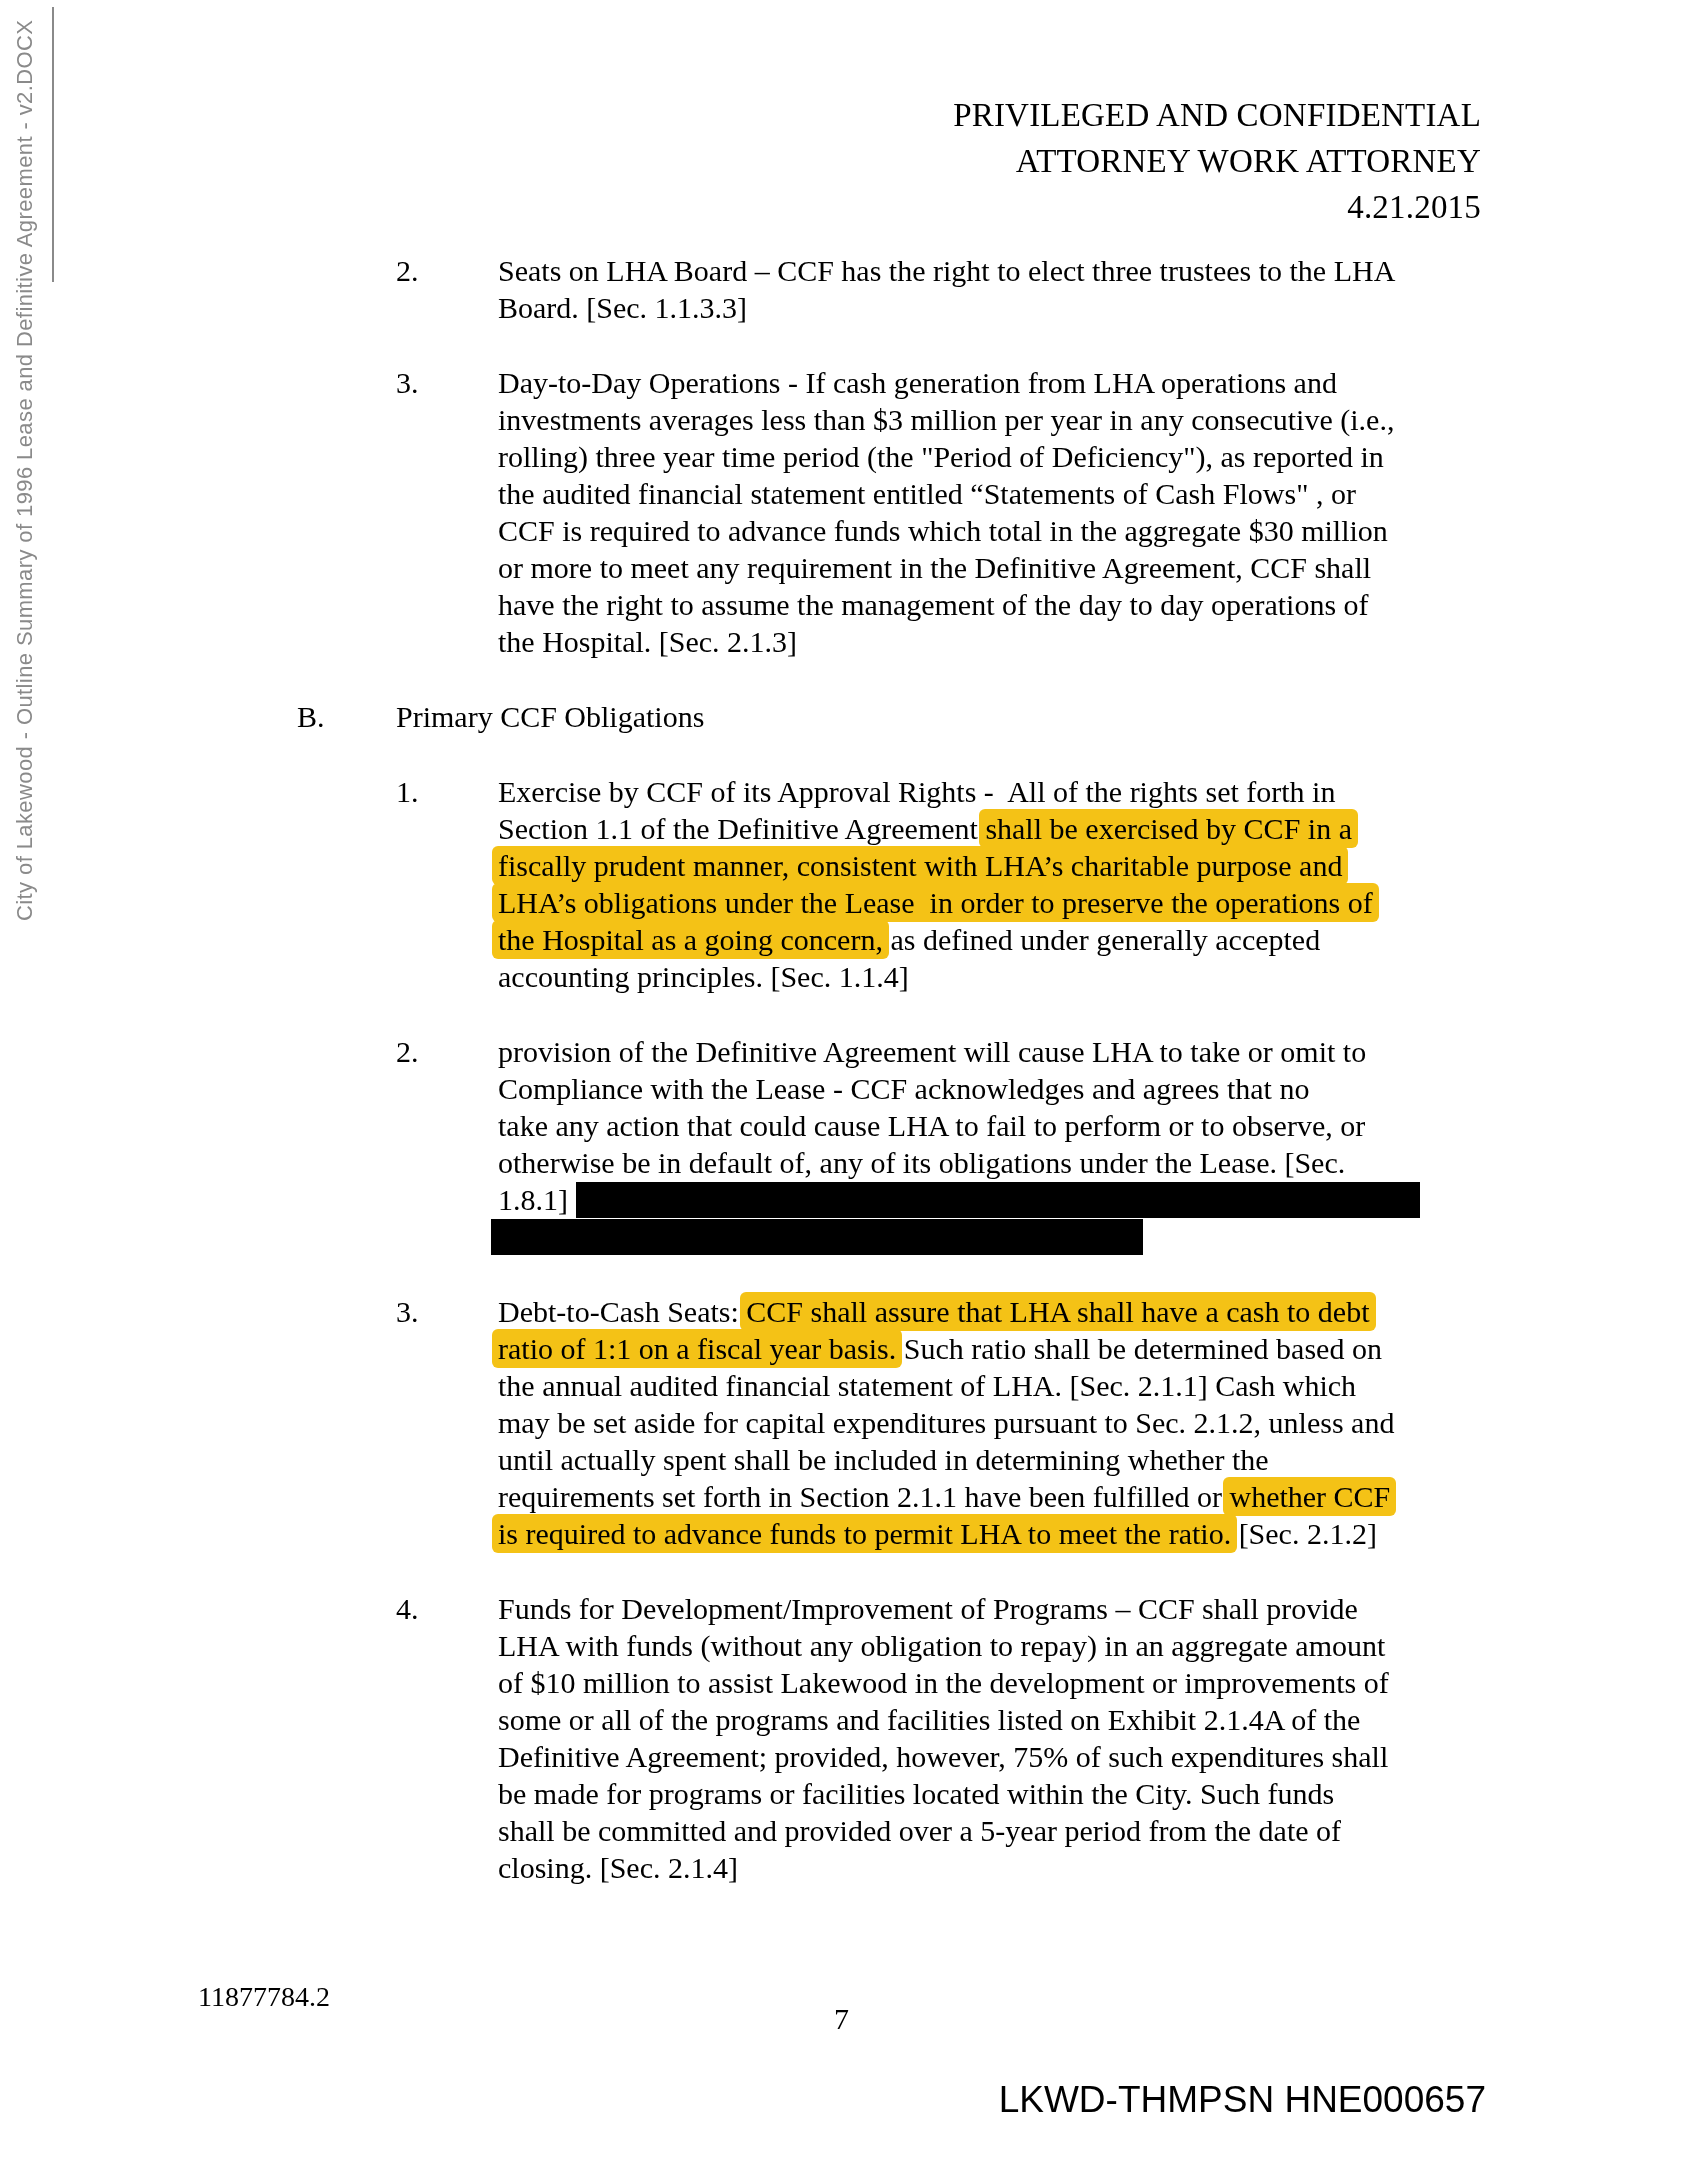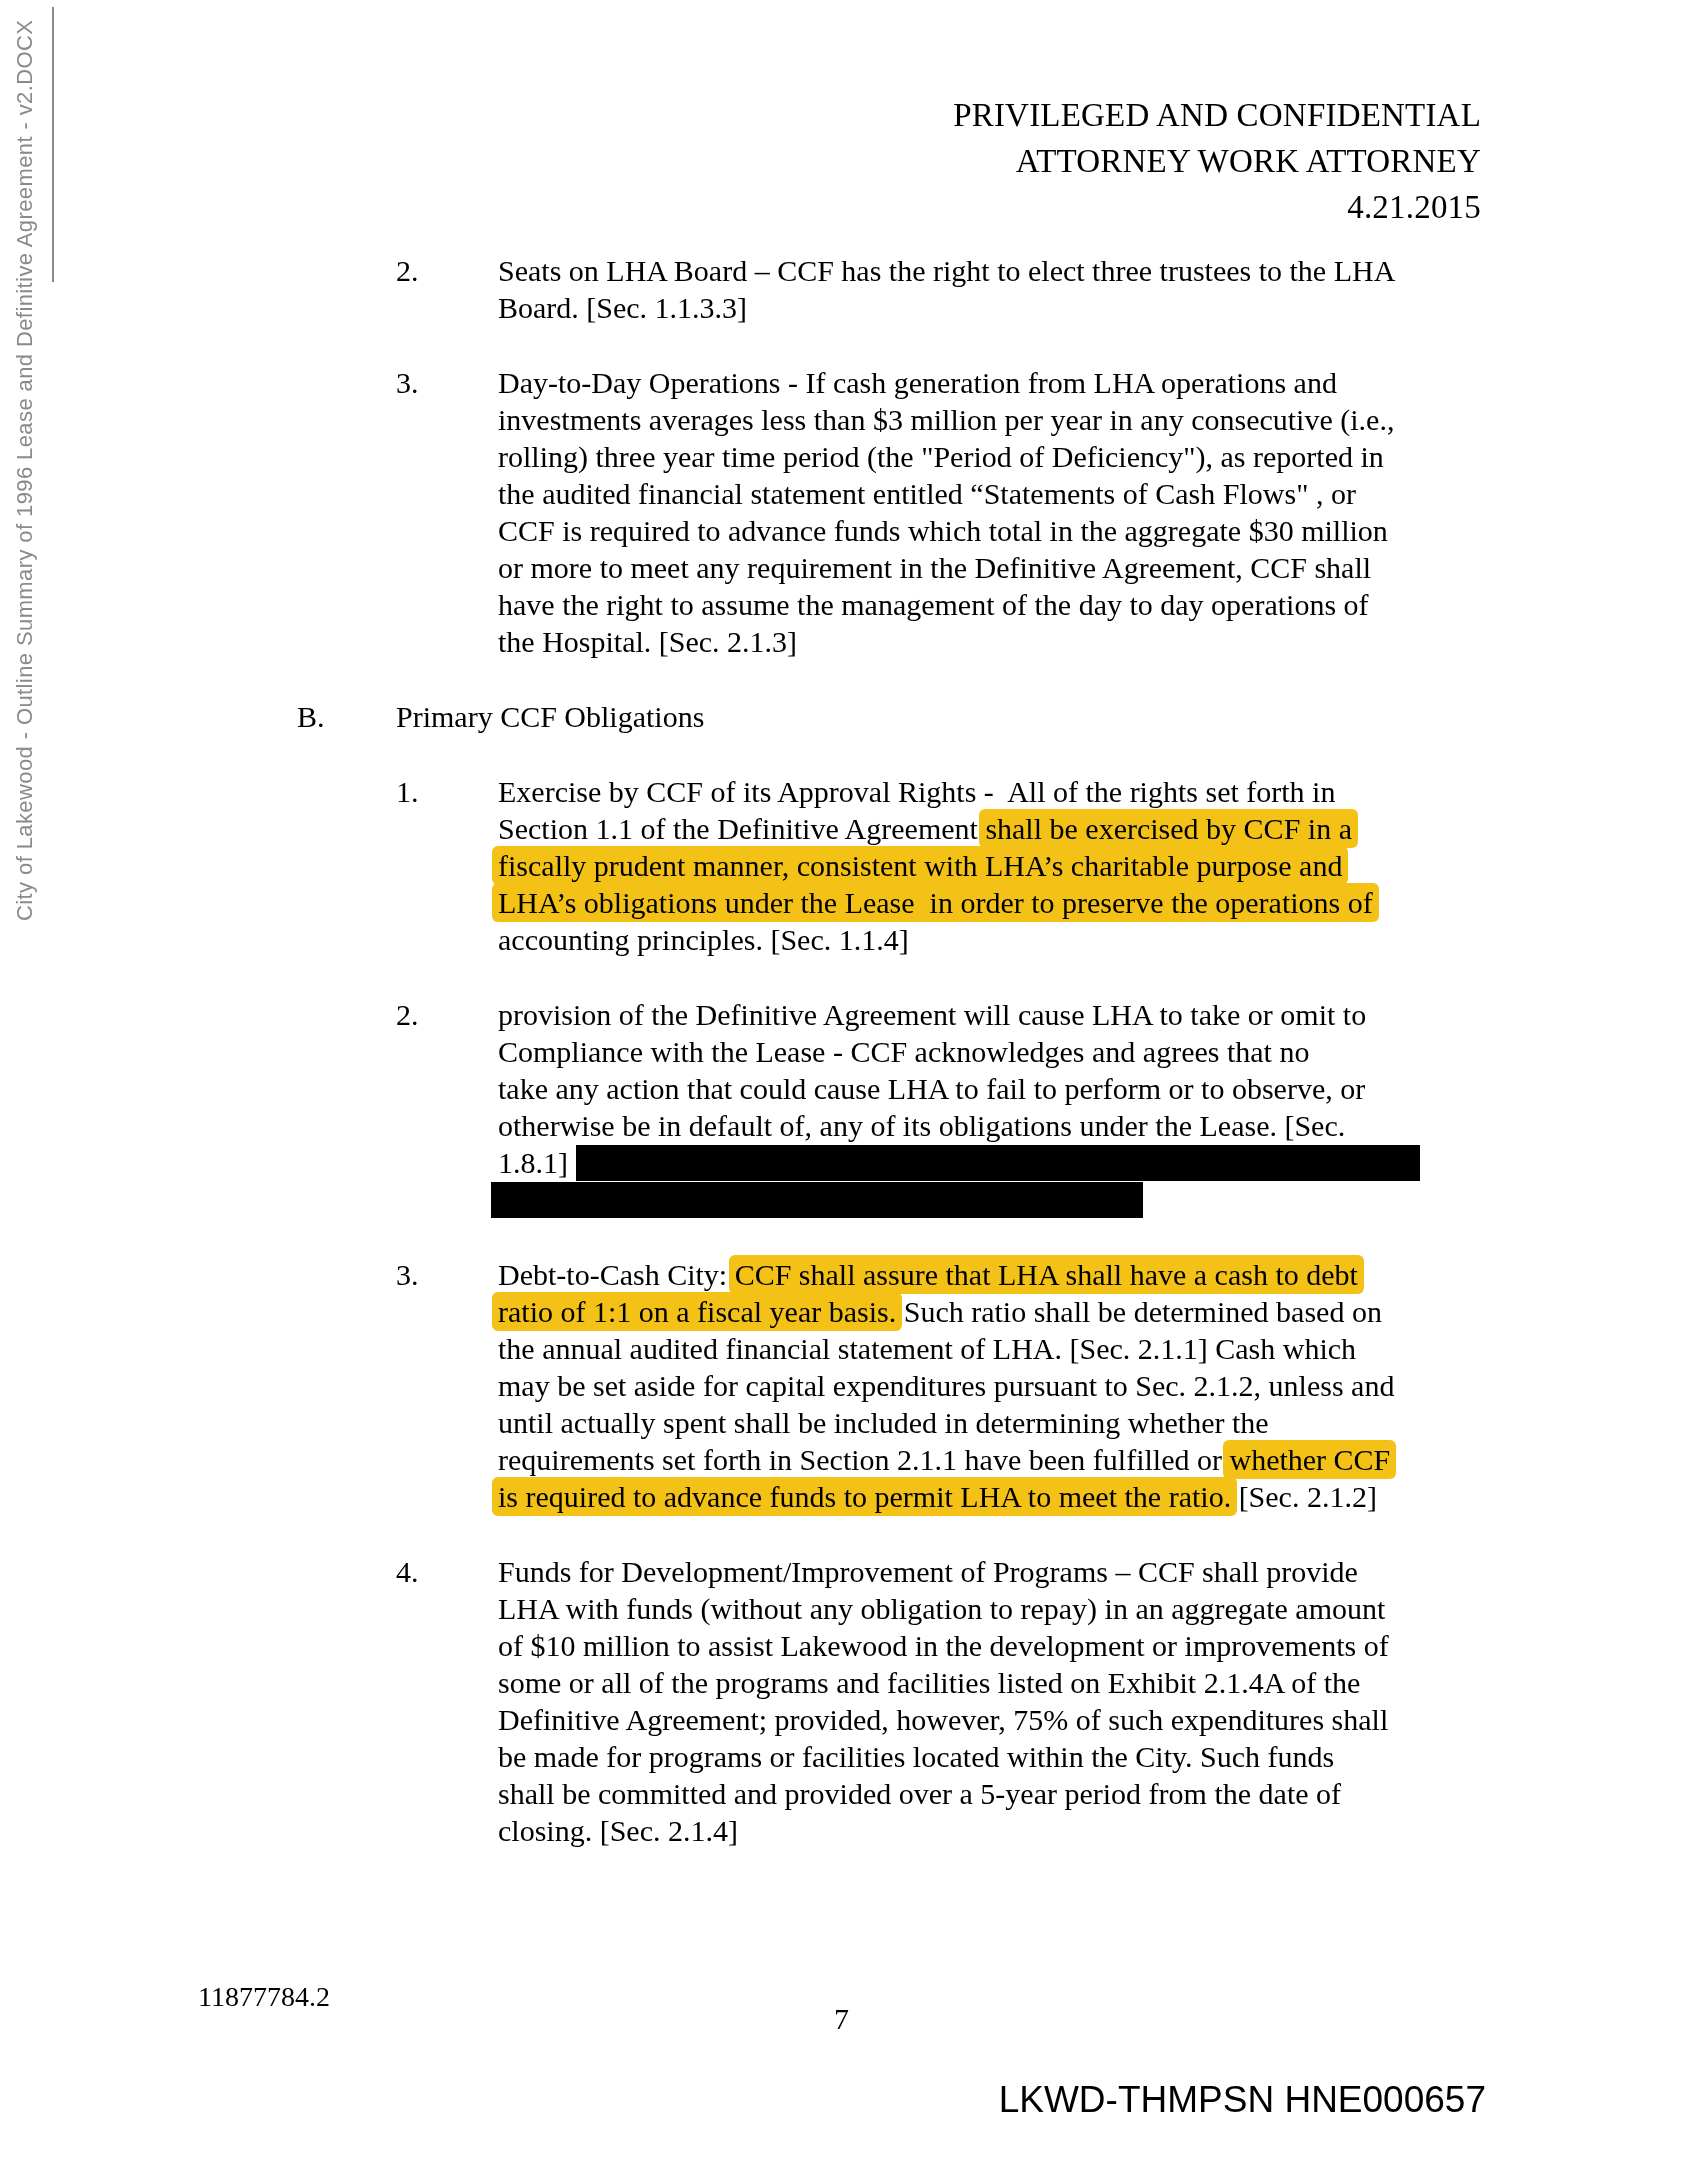--- a/index.html
+++ b/index.html
@@ -91,38 +91,39 @@
         <span class="section-letter">B.</span>
         <span class="section-title">Primary CCF Obligations</span>
       </div>
       <div class="block item">
         <span class="item-number">1.</span>
         <div class="lines">
           <div class="line"><span>Exercise by CCF of its Approval Rights -  All of the rights set forth in</span></div>
           <div class="line"><span>Section 1.1 of the Definitive Agreement </span><span class="hl">shall be exercised by CCF in a</span></div>
           <div class="line"><span class="hl">fiscally prudent manner, consistent with LHA’s charitable purpose and</span></div>
           <div class="line"><span class="hl">LHA’s obligations under the Lease  in order to preserve the operations of</span></div>
+          <div class="line"><span class="hl">the Hospital as a going concern,</span><span> as defined under generally accepted</span></div>
           <div class="line"><span>accounting principles. [Sec. 1.1.4]</span></div>
         </div>
       </div>
       <div class="block item">
         <span class="item-number">2.</span>
         <div class="lines">
           <div class="line"><span>provision of the Definitive Agreement will cause LHA to take or omit to</span></div>
           <div class="line"><span>Compliance with the Lease - CCF acknowledges and agrees that no</span></div>
           <div class="line"><span>take any action that could cause LHA to fail to perform or to observe, or</span></div>
           <div class="line"><span>otherwise be in default of, any of its obligations under the Lease. [Sec.</span></div>
           <div class="line"><span>1.8.1] </span><span class="redact" style="width: 844px;"></span></div>
           <div class="line"><span class="redact" style="width: 652px; margin-left: -7px;"></span></div>
         </div>
       </div>
       <div class="block item">
         <span class="item-number">3.</span>
         <div class="lines">
-          <div class="line"><span>Debt-to-Cash City: </span><span class="hl">CCF shall assure that LHA shall have a cash to debt</span></div>
+          <div class="line"><span>Debt-to-Cash Seats: </span><span class="hl">CCF shall assure that LHA shall have a cash to debt</span></div>
           <div class="line"><span class="hl">ratio of 1:1 on a fiscal year basis.</span><span> Such ratio shall be determined based on</span></div>
           <div class="line"><span>the annual audited financial statement of LHA. [Sec. 2.1.1] Cash which</span></div>
           <div class="line"><span>may be set aside for capital expenditures pursuant to Sec. 2.1.2, unless and</span></div>
           <div class="line"><span>until actually spent shall be included in determining whether the</span></div>
           <div class="line"><span>requirements set forth in Section 2.1.1 have been fulfilled or </span><span class="hl">whether CCF</span></div>
           <div class="line"><span class="hl">is required to advance funds to permit LHA to meet the ratio.</span><span> [Sec. 2.1.2]</span></div>
         </div>
       </div>
       <div class="block item">
         <span class="item-number">4.</span>

